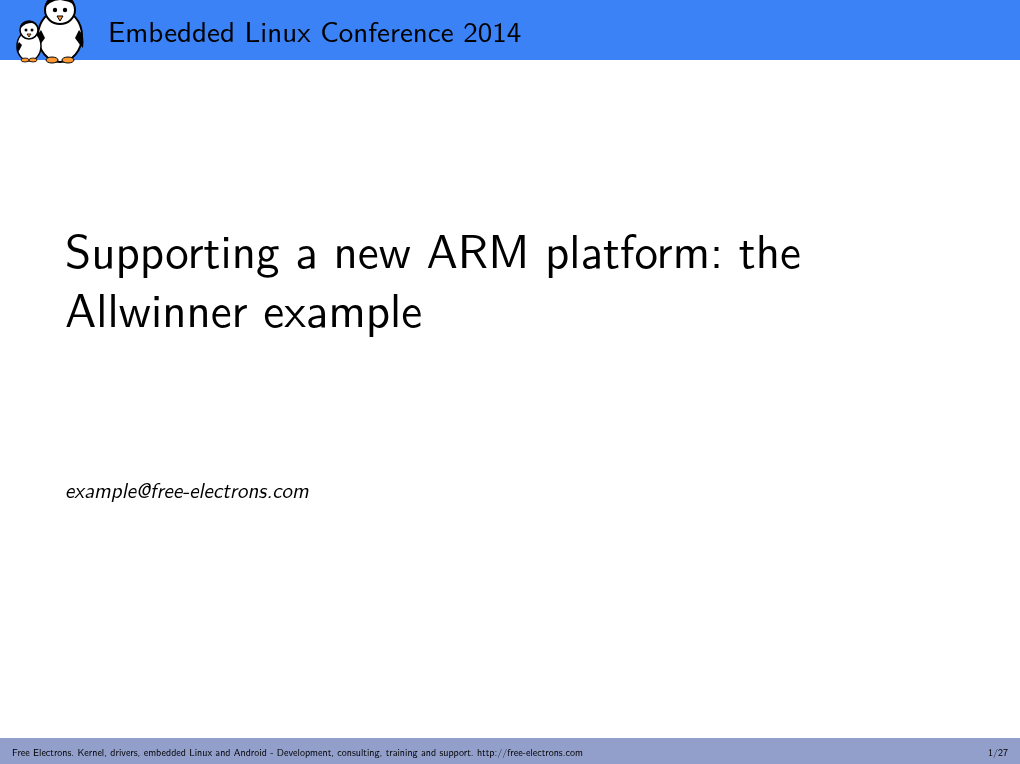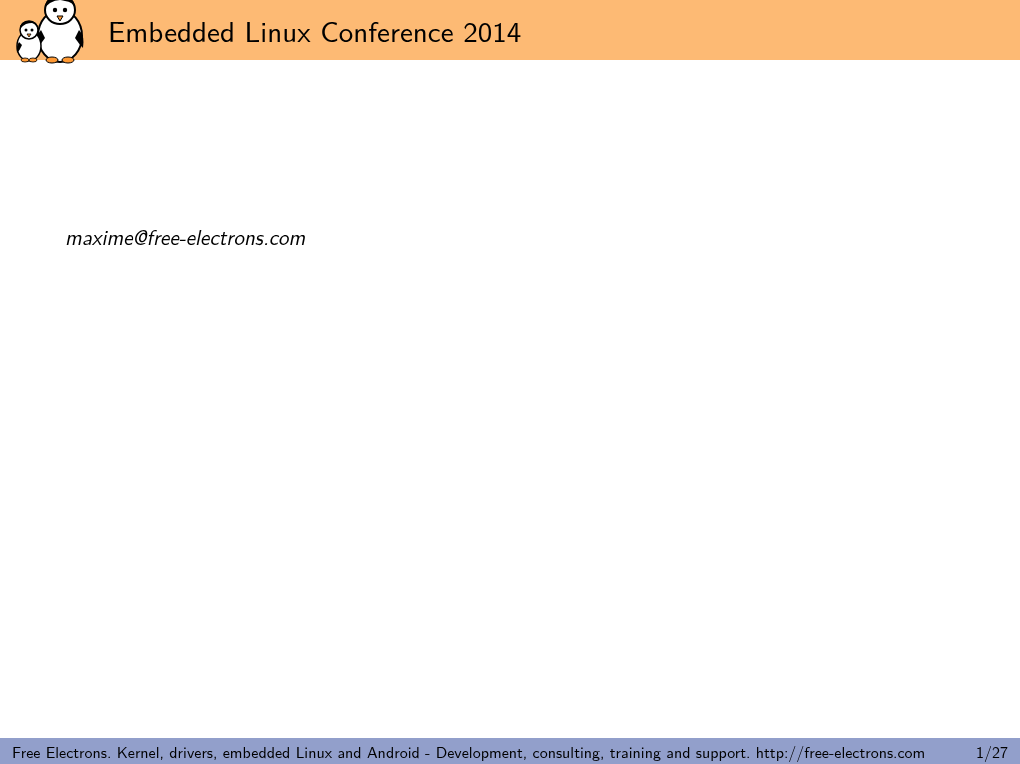--- a/index.html
+++ b/index.html
@@ -13,21 +13,21 @@
       height: 764px;
       font-family: "Latin Modern Sans", "Computer Modern Sans", "Lucida Sans", sans-serif;
       background: #ffffff;
       position: relative;
       overflow: hidden;
     }
     
     .header-bar {
       width: 100%;
       height: 60px;
-      background: #fdba74;
+      background: #3b82f6;
       display: flex;
       align-items: center;
       padding-left: 12px;
       position: relative;
     }
     
     .logo {
       width: 80px;
       height: 80px;
       position: absolute;
@@ -77,21 +77,21 @@
       position: absolute;
       bottom: 0;
       left: 0;
       width: 100%;
       height: 26px;
       background: #929fcb;
       display: flex;
       align-items: center;
       justify-content: space-between;
       padding: 0 12px;
-      font-size: 16px;
+      font-size: 10px;
       color: #000;
     }
     
     .footer-text {
       font-weight: 400;
     }
     
     .page-number {
       font-weight: 400;
     }
@@ -127,22 +127,23 @@
       <path d="M 12 46 L 16 46 L 14 49 Z" fill="#ff9933" stroke="#000" stroke-width="0.8"></path>
       <path d="M 4 54 Q 1 58 2 65 Q 5 62 7 57 Z" fill="#000"></path>
       <ellipse cx="10" cy="72" rx="4" ry="2" fill="#ff9933" stroke="#000" stroke-width="0.8"></ellipse>
       <ellipse cx="18" cy="72" rx="4" ry="2" fill="#ff9933" stroke="#000" stroke-width="0.8"></ellipse>
     </svg>
   </div>
   <div class="header-title">Embedded Linux Conference 2014</div>
 </div>
 
 <div class="main-content">
+  <h1 class="main-title">Supporting a new ARM platform: the Allwinner example</h1>
 
   <div class="author-block">
-    <div class="email">maxime@free-electrons.com</div>
+    <div class="email">example@free-electrons.com</div>
   </div>
 </div>
 
 <div class="footer">
   <span class="footer-text">Free Electrons. Kernel, drivers, embedded Linux and Android - Development, consulting, training and support. http://free-electrons.com</span>
   <span class="page-number">1/27</span>
 </div>
 
 </body></html>

